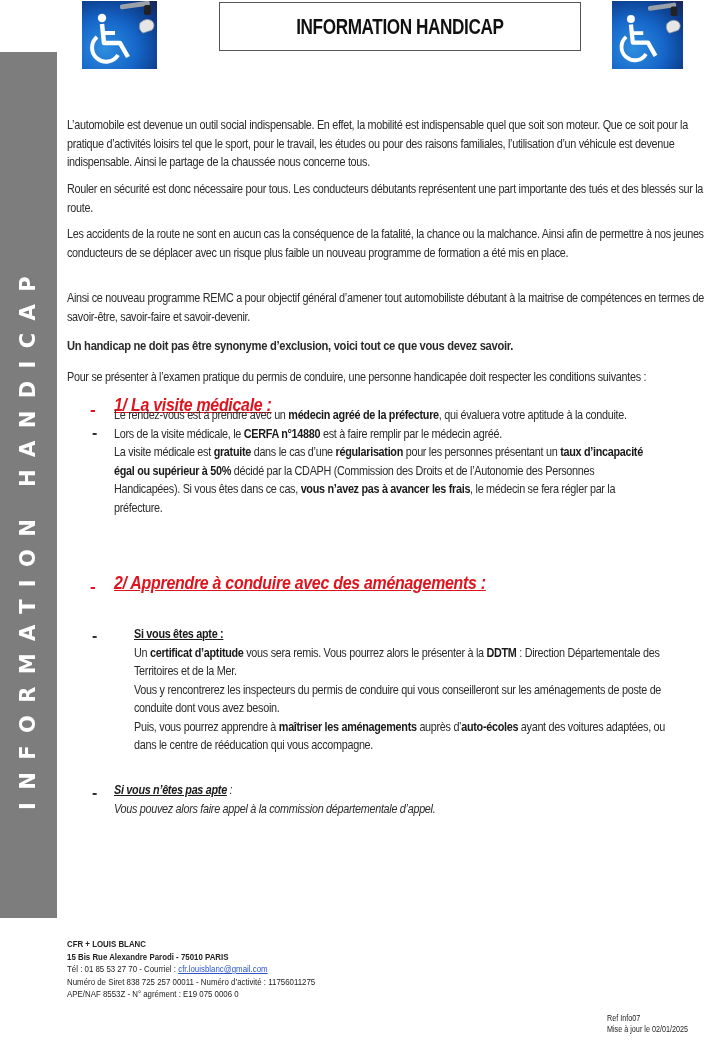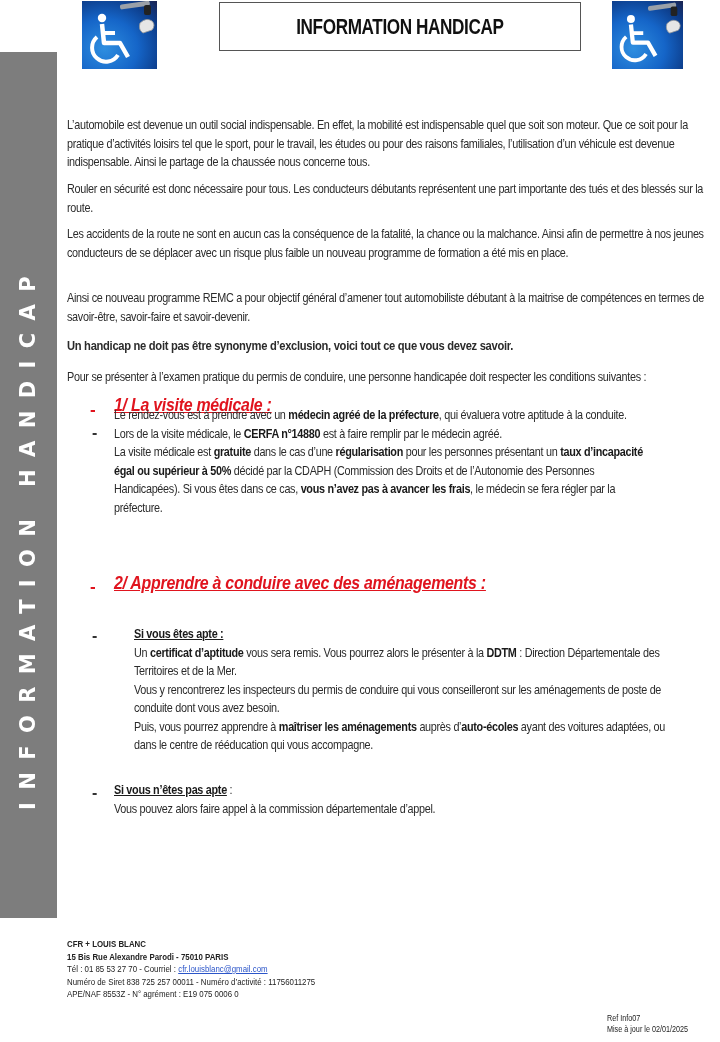--- a/index.html
+++ b/index.html
@@ -122,21 +122,21 @@
 
 <span class="dash" style="left:92px;top:627px;">-</span>
 <div class="abs" style="left:114px;top:625px;width:530px;margin-left:20px;">
   <p class="para" style="width:620px;"><span class="u">Si vous êtes apte :</span></p>
   <p class="para" style="width:620px;"><span>Un </span><b>certificat d’aptitude</b><span> vous sera remis. Vous pourrez alors le présenter à la </span><b>DDTM</b><span> : Direction Départementale des Territoires et de la Mer.</span></p>
   <p class="para" style="width:620px;">Vous y rencontrerez les inspecteurs du permis de conduire qui vous conseilleront sur les aménagements de poste de conduite dont vous avez besoin.</p>
   <p class="para" style="width:620px;"><span>Puis, vous pourrez apprendre à </span><b>maîtriser les aménagements</b><span> auprès d’</span><b>auto-écoles</b><span> ayant des voitures adaptées, ou dans le centre de rééducation qui vous accompagne.</span></p>
 </div>
 
 <span class="dash" style="left:92px;top:784px;">-</span>
-<div class="abs" style="left:114px;top:781px;width:530px;">
+<div class="abs" style="left:114px;top:781px;width:530px;font-style:italic;">
   <p class="para" style="width:620px;"><span class="u">Si vous n’êtes pas apte</span><span> :</span></p>
   <p class="para" style="width:620px;">Vous pouvez alors faire appel à la commission départementale d’appel.</p>
 </div>
 
 <div class="footer">
   <div class="b">CFR + LOUIS BLANC</div>
   <div class="b">15 Bis Rue Alexandre Parodi - 75010 PARIS</div>
   <div><span>Tél : 01 85 53 27 70 - Courriel : </span><a>cfr.louisblanc@gmail.com</a></div>
   <div>Numéro de Siret 838 725 257 00011 - Numéro d’activité : 11756011275</div>
   <div>APE/NAF 8553Z - N° agrément : E19 075 0006 0</div>

